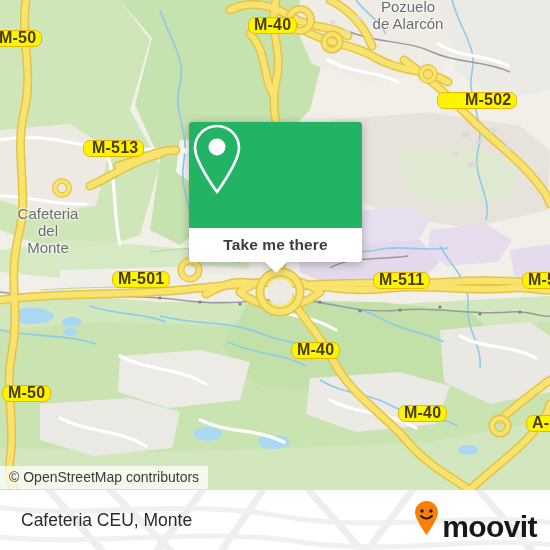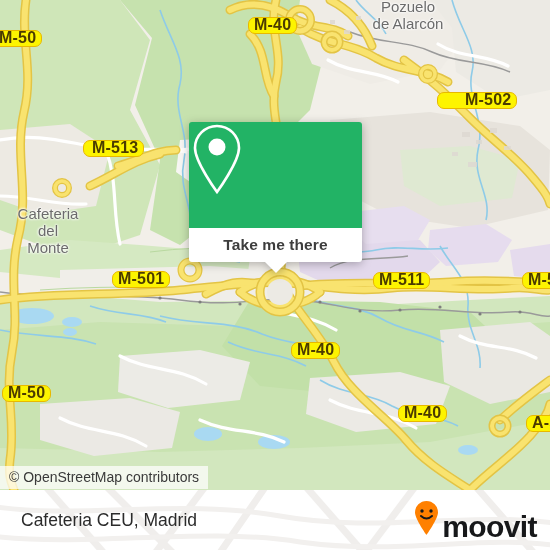--- a/index.html
+++ b/index.html
@@ -360,21 +360,21 @@
         <path d="M300,-10 L370,70"></path>
         <path d="M420,-10 L360,70"></path>
         <path d="M470,-10 L540,70"></path>
       </g>
       <g stroke="#f2f0ee" stroke-width="5" fill="none">
         <path d="M-10,16 C80,30 180,8 280,26 C380,44 470,20 560,34"></path>
         <path d="M-10,46 C90,58 200,36 300,52 C400,66 480,44 560,56"></path>
       </g>
     </svg>
 
-    <div class="footer-title">Cafeteria CEU, Madrid</div>
+    <div class="footer-title">Cafeteria CEU, Monte</div>
 
     <div class="brand">
       <span>
         <svg width="27" height="36" viewBox="0 0 27 36">
           <path d="M13.5,35 C13.5,35 2,19 2,12.5 A11.5,11.5 0 1 1 25,12.5 C25,19 13.5,35 13.5,35 Z" fill="#ff8000"></path>
           <circle cx="9" cy="11" r="1.7" fill="#17181a"></circle>
           <circle cx="18" cy="11" r="1.7" fill="#17181a"></circle>
           <path d="M8,16 Q13.5,21 19,16" stroke="#17181a" stroke-width="2" fill="none" stroke-linecap="round"></path>
         </svg>
       </span>

